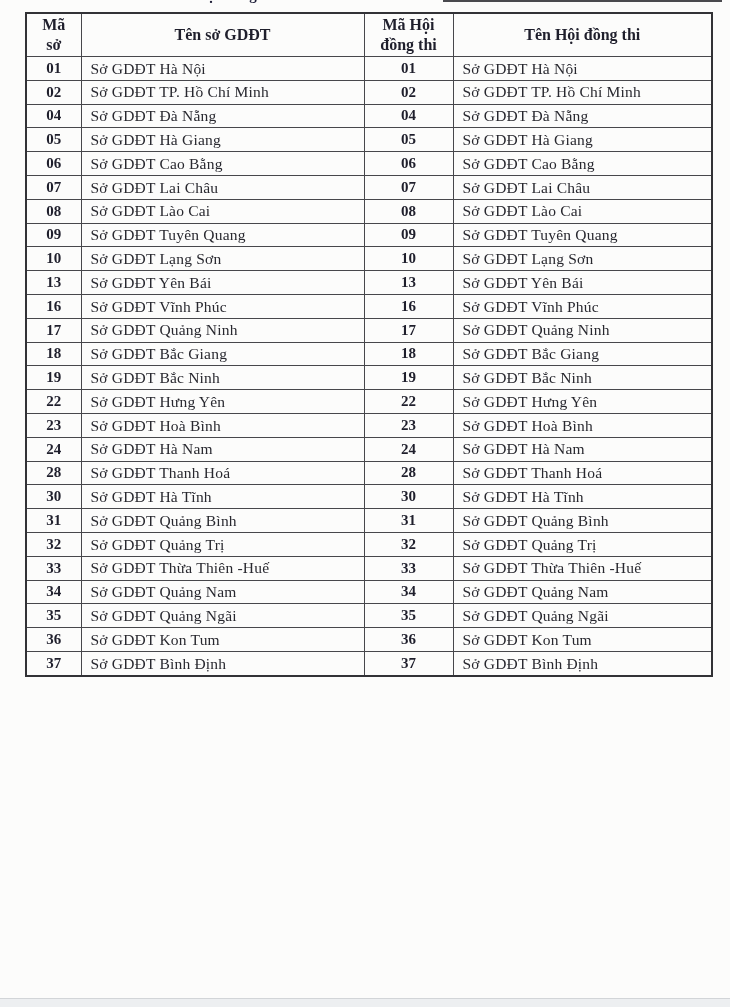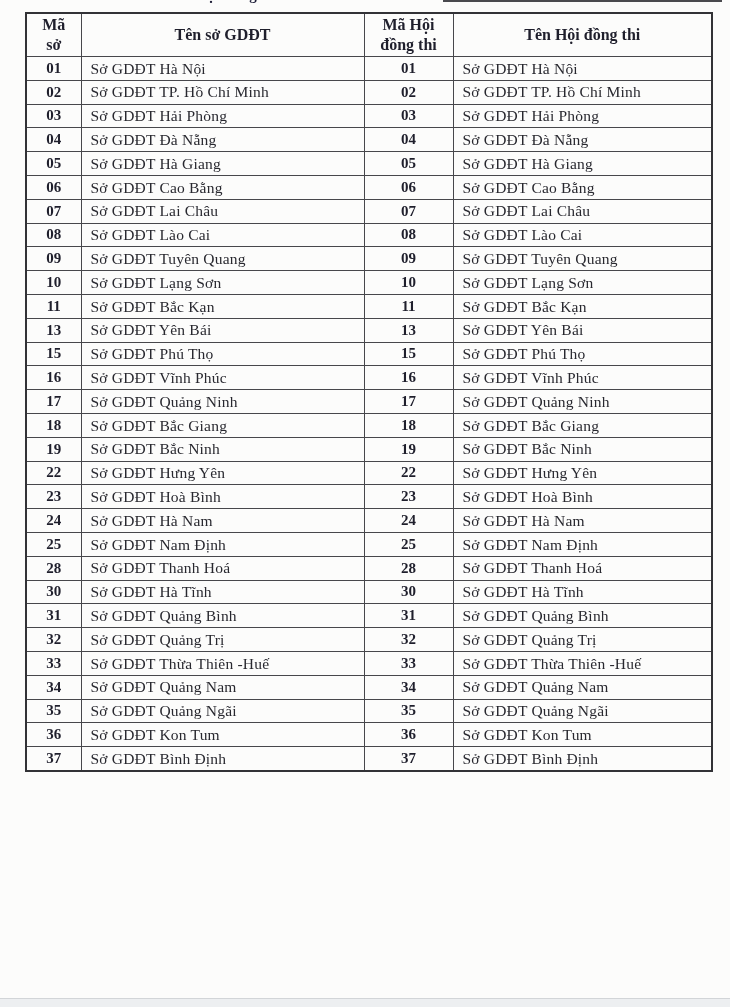--- a/index.html
+++ b/index.html
@@ -129,26 +129,20 @@
         <td class="num">01</td>
         <td class="name">Sở GDĐT Hà Nội</td>
       </tr>
       <tr>
         <td class="num">02</td>
         <td class="name">Sở GDĐT TP. Hồ Chí Minh</td>
         <td class="num">02</td>
         <td class="name">Sở GDĐT TP. Hồ Chí Minh</td>
       </tr>
       <tr>
-        <td class="num">03</td>
-        <td class="name">Sở GDĐT Hải Phòng</td>
-        <td class="num">03</td>
-        <td class="name">Sở GDĐT Hải Phòng</td>
-      </tr>
-      <tr>
         <td class="num">04</td>
         <td class="name">Sở GDĐT Đà Nẵng</td>
         <td class="num">04</td>
         <td class="name">Sở GDĐT Đà Nẵng</td>
       </tr>
       <tr>
         <td class="num">05</td>
         <td class="name">Sở GDĐT Hà Giang</td>
         <td class="num">05</td>
         <td class="name">Sở GDĐT Hà Giang</td>
@@ -177,38 +171,26 @@
         <td class="num">09</td>
         <td class="name">Sở GDĐT Tuyên Quang</td>
       </tr>
       <tr>
         <td class="num">10</td>
         <td class="name">Sở GDĐT Lạng Sơn</td>
         <td class="num">10</td>
         <td class="name">Sở GDĐT Lạng Sơn</td>
       </tr>
       <tr>
-        <td class="num">11</td>
-        <td class="name">Sở GDĐT Bắc Kạn</td>
-        <td class="num">11</td>
-        <td class="name">Sở GDĐT Bắc Kạn</td>
-      </tr>
-      <tr>
         <td class="num">13</td>
         <td class="name">Sở GDĐT Yên Bái</td>
         <td class="num">13</td>
         <td class="name">Sở GDĐT Yên Bái</td>
       </tr>
       <tr>
-        <td class="num">15</td>
-        <td class="name">Sở GDĐT Phú Thọ</td>
-        <td class="num">15</td>
-        <td class="name">Sở GDĐT Phú Thọ</td>
-      </tr>
-      <tr>
         <td class="num">16</td>
         <td class="name">Sở GDĐT Vĩnh Phúc</td>
         <td class="num">16</td>
         <td class="name">Sở GDĐT Vĩnh Phúc</td>
       </tr>
       <tr>
         <td class="num">17</td>
         <td class="name">Sở GDĐT Quảng Ninh</td>
         <td class="num">17</td>
         <td class="name">Sở GDĐT Quảng Ninh</td>
@@ -237,26 +219,20 @@
         <td class="num">23</td>
         <td class="name">Sở GDĐT Hoà Bình</td>
       </tr>
       <tr>
         <td class="num">24</td>
         <td class="name">Sở GDĐT Hà Nam</td>
         <td class="num">24</td>
         <td class="name">Sở GDĐT Hà Nam</td>
       </tr>
       <tr>
-        <td class="num">25</td>
-        <td class="name">Sở GDĐT Nam Định</td>
-        <td class="num">25</td>
-        <td class="name">Sở GDĐT Nam Định</td>
-      </tr>
-      <tr>
         <td class="num">28</td>
         <td class="name">Sở GDĐT Thanh Hoá</td>
         <td class="num">28</td>
         <td class="name">Sở GDĐT Thanh Hoá</td>
       </tr>
       <tr>
         <td class="num">30</td>
         <td class="name">Sở GDĐT Hà Tĩnh</td>
         <td class="num">30</td>
         <td class="name">Sở GDĐT Hà Tĩnh</td>

